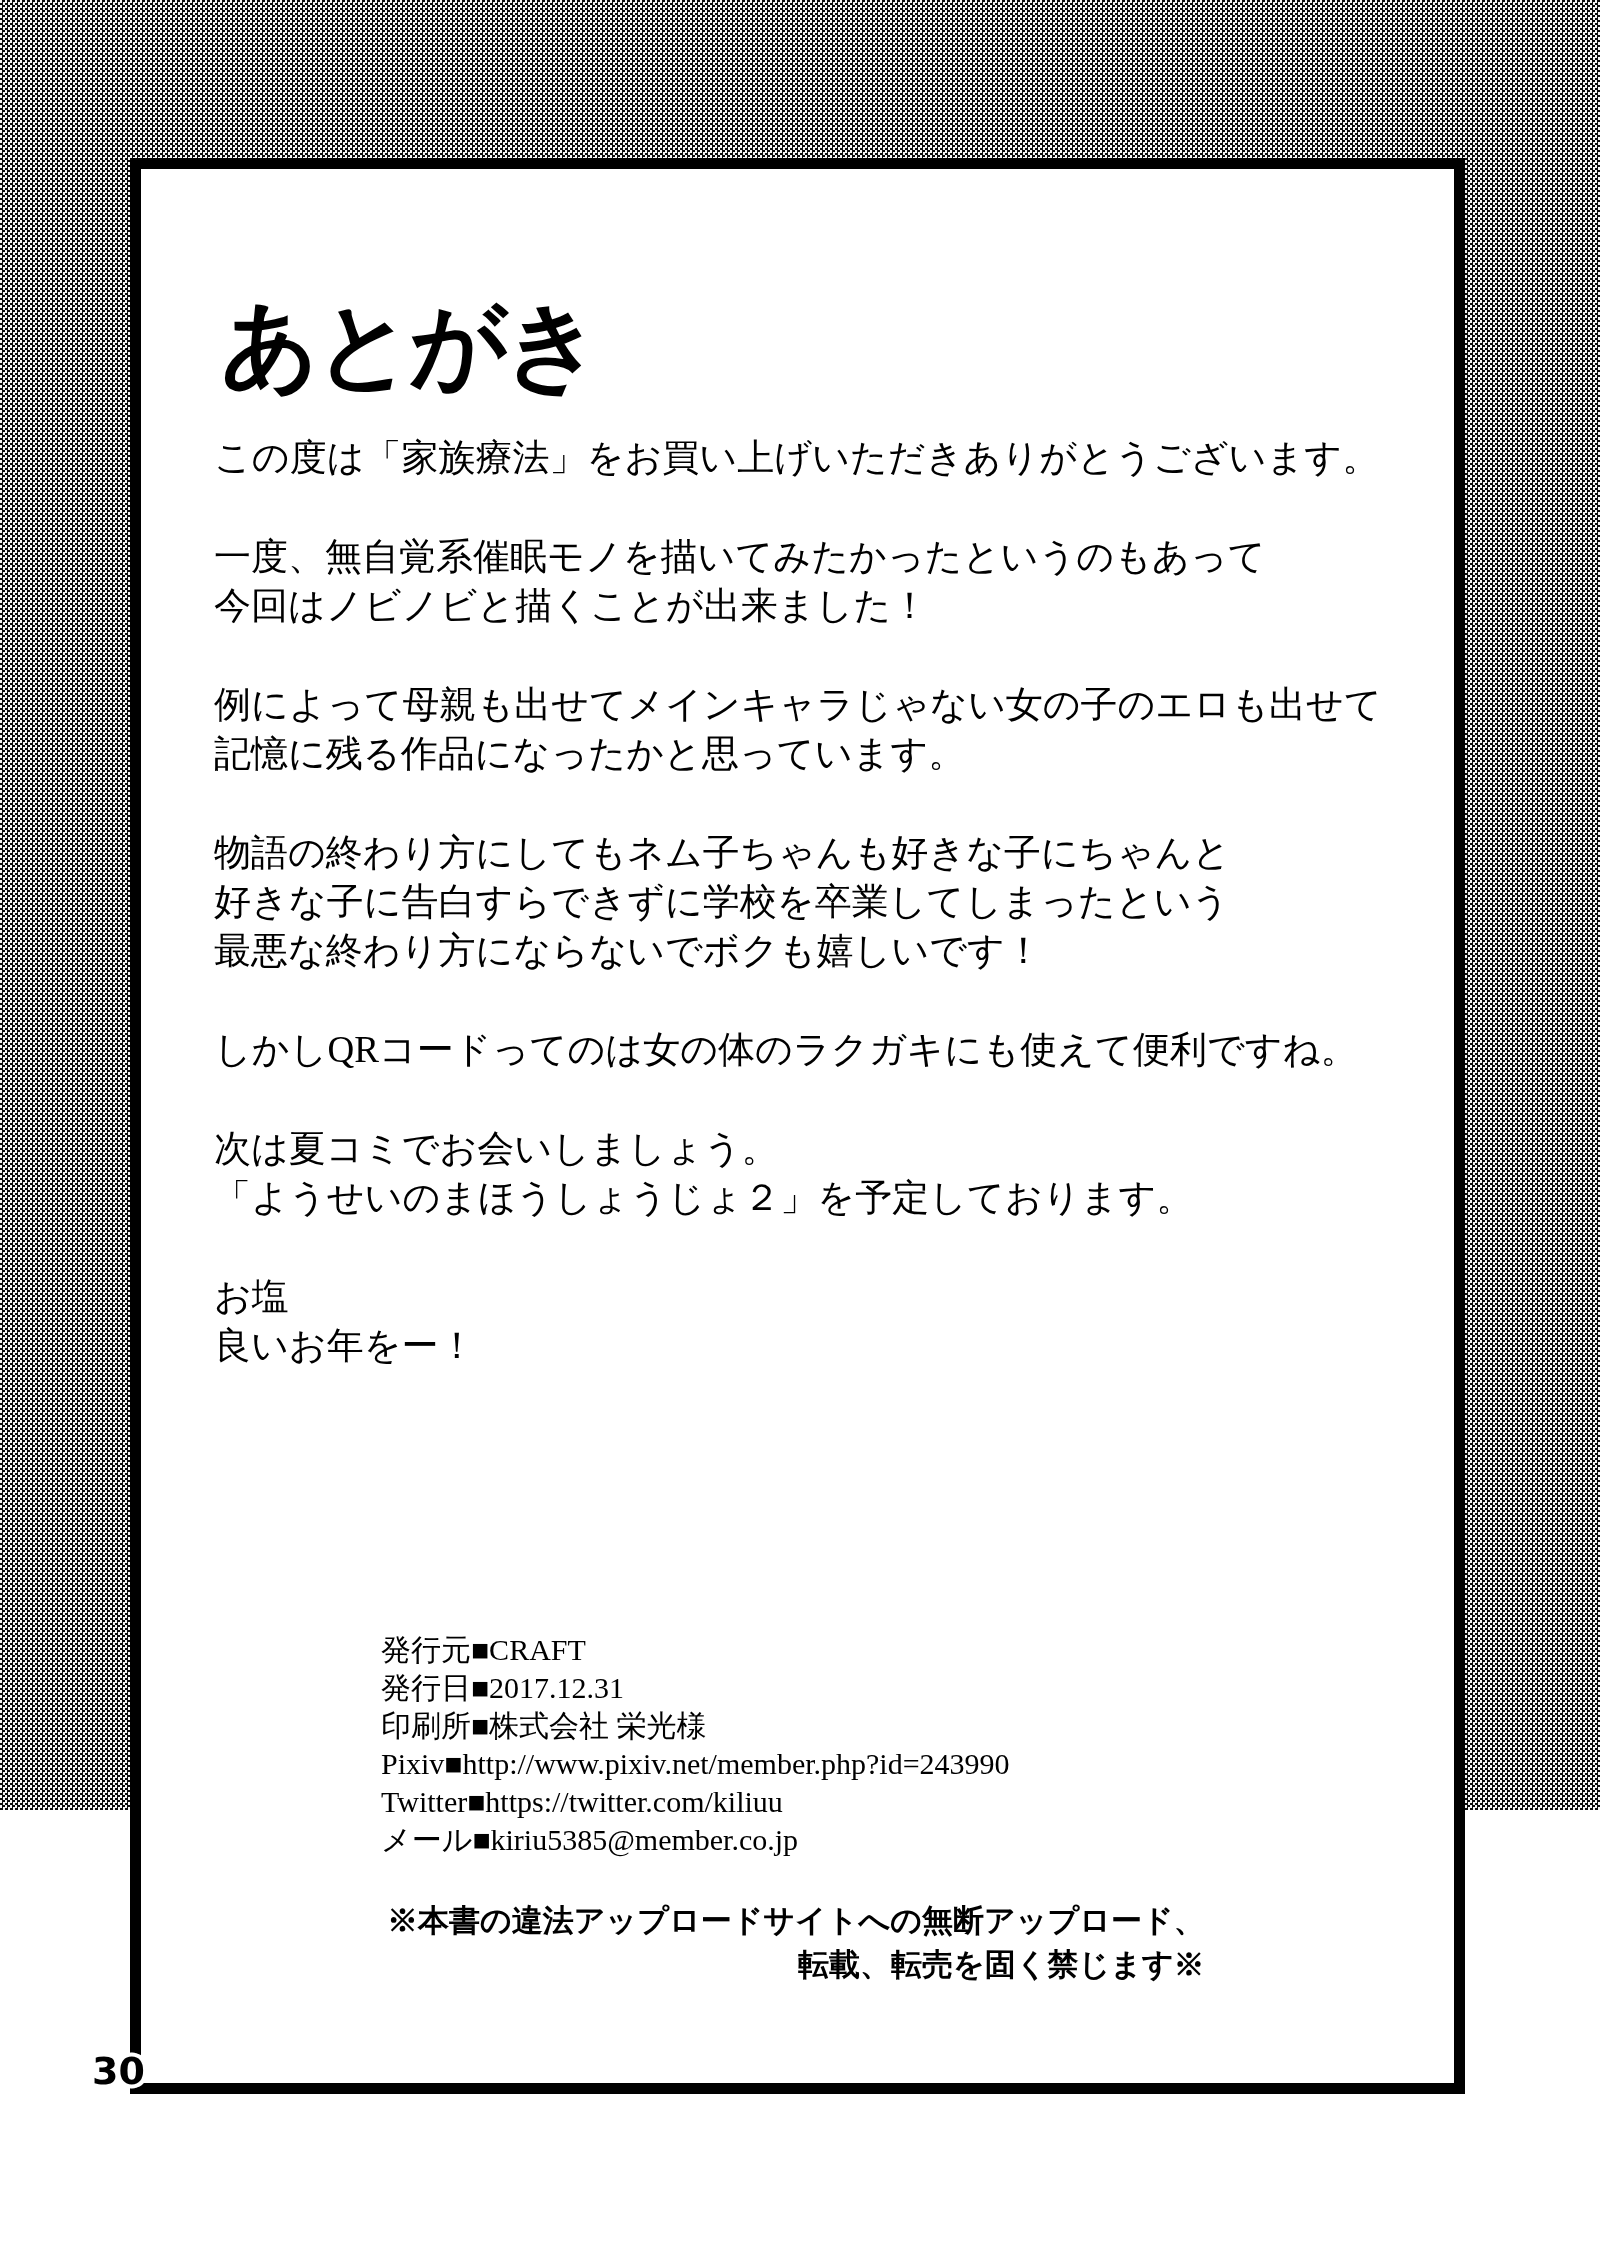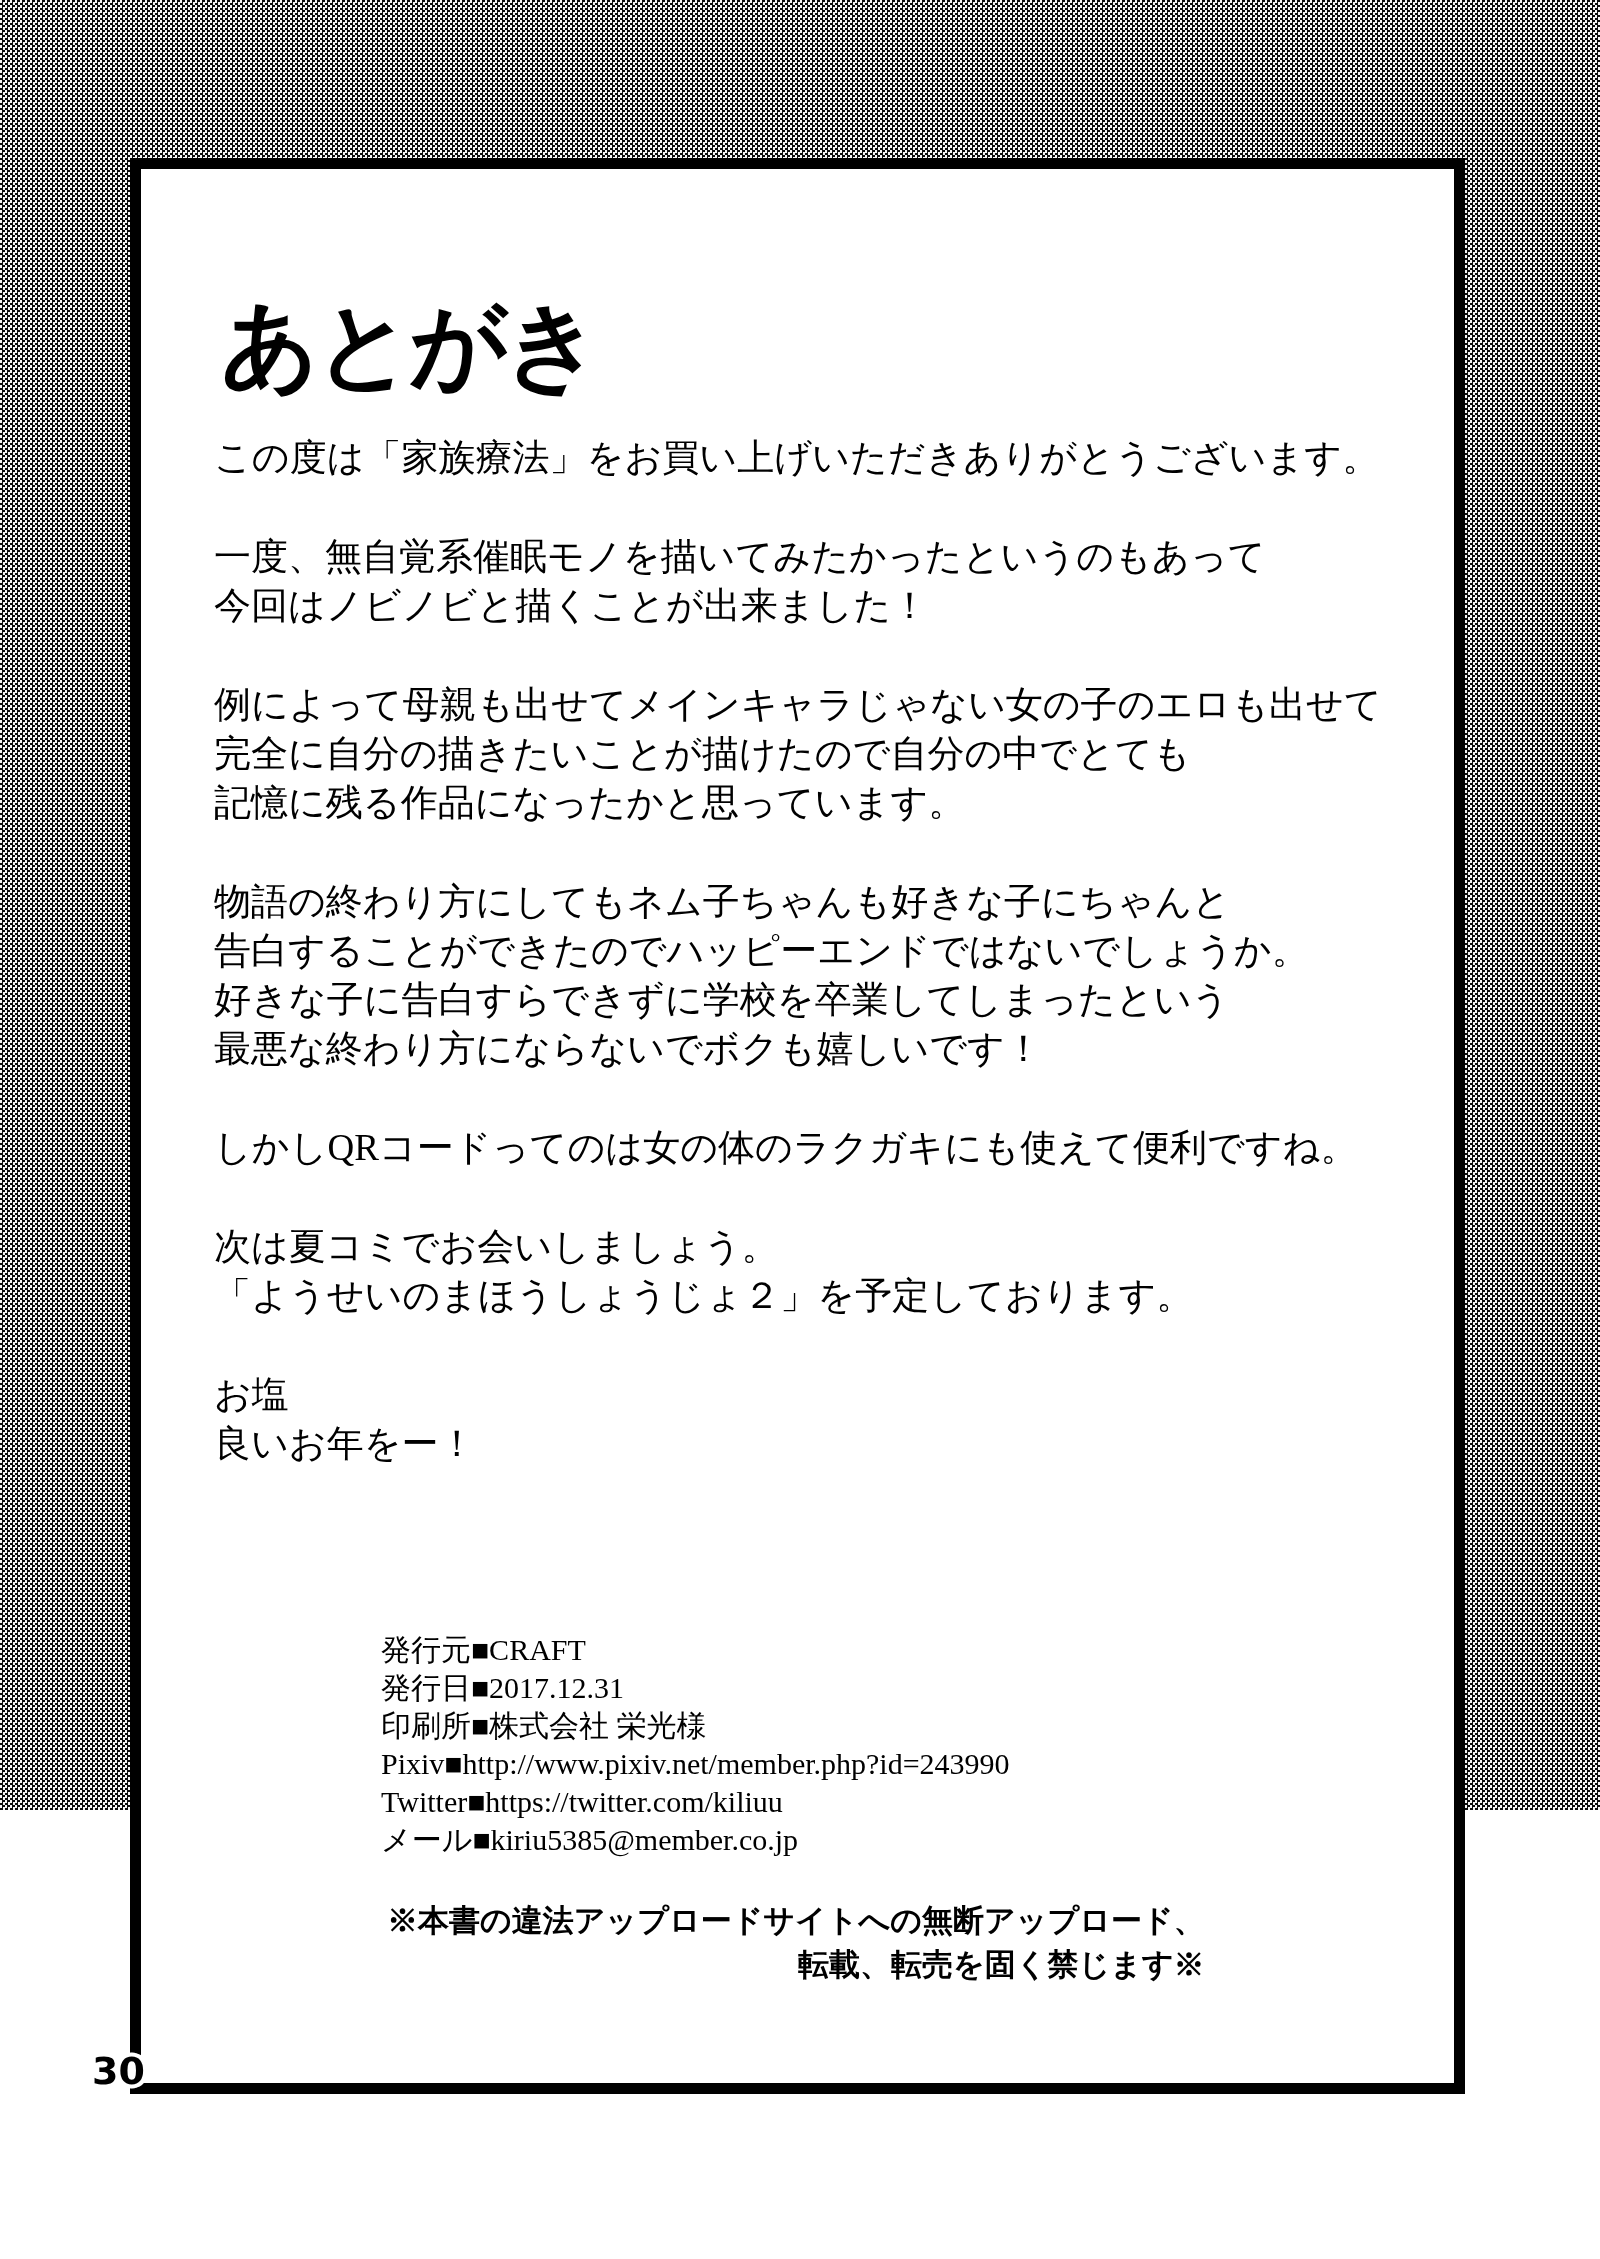--- a/index.html
+++ b/index.html
@@ -122,26 +122,24 @@
     <div class="afterword-body">
       <p>
         <span class="line">この度は「家族療法」をお買い上げいただきありがとうございます。</span>
       </p>
       <p>
         <span class="line">一度、無自覚系催眠モノを描いてみたかったというのもあって</span>
         <span class="line">今回はノビノビと描くことが出来ました！</span>
       </p>
       <p>
         <span class="line">例によって母親も出せてメインキャラじゃない女の子のエロも出せて</span>
-        <span class="line">完全に自分の描きたいことが描けたので自分の中でとても</span>
         <span class="line">記憶に残る作品になったかと思っています。</span>
       </p>
       <p>
         <span class="line">物語の終わり方にしてもネム子ちゃんも好きな子にちゃんと</span>
-        <span class="line">告白することができたのでハッピーエンドではないでしょうか。</span>
         <span class="line">好きな子に告白すらできずに学校を卒業してしまったという</span>
         <span class="line">最悪な終わり方にならないでボクも嬉しいです！</span>
       </p>
       <p>
         <span class="line">しかしQRコードってのは女の体のラクガキにも使えて便利ですね。</span>
       </p>
       <p>
         <span class="line">次は夏コミでお会いしましょう。</span>
         <span class="line">「ようせいのまほうしょうじょ２」を予定しております。</span>
       </p>

